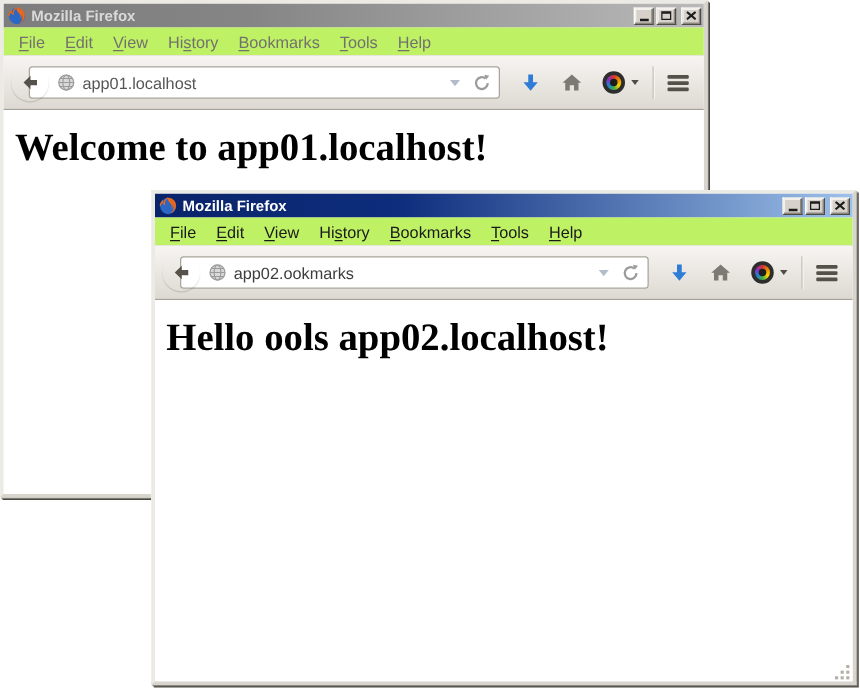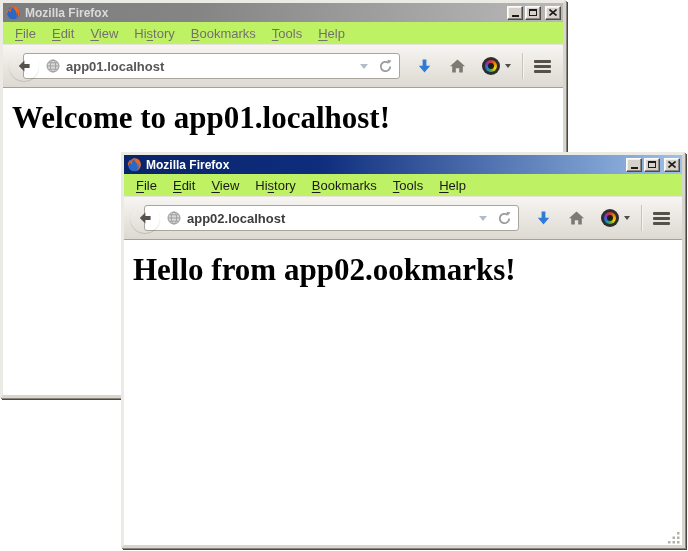--- a/index.html
+++ b/index.html
@@ -59,21 +59,21 @@
   .back-btn{
     width:30px;height:30px;border-radius:50%;flex:0 0 30px;z-index:2;
     background:linear-gradient(#ffffff,#e3e0da);
     border:1px solid #9f9a91;box-sizing:border-box;
     display:flex;align-items:center;justify-content:center;
     box-shadow:0 1px 1px rgba(0,0,0,.15);
   }
   .url-bar{
     flex:1 1 auto;height:26px;box-sizing:border-box;margin-left:-16px;
     background:#fff;border:1px solid #a9a59c;border-radius:3px;
-    display:flex;align-items:center;padding:0 6px 0 22px;gap:6px;font-weight:bold;
+    display:flex;align-items:center;padding:0 6px 0 22px;gap:6px;
   }
   .url-text{font-size:13px;color:#3d3d3d;flex:1 1 auto;white-space:nowrap;}
   #win1 .url-text{color:#565656;}
   .url-drop{width:0;height:0;border-left:4px solid transparent;border-right:4px solid transparent;border-top:5px solid #b3bdca;margin-right:4px;}
   .tb-gap{flex:0 0 16px;}
   .tb-sep{width:1px;height:26px;background:#c7c2ba;box-shadow:1px 0 0 #f6f4f0;margin:0 11px;}
   .icon-btn{display:flex;align-items:center;justify-content:center;background:none;border:none;padding:0;cursor:default;}
   .colorwheel{width:18px;height:18px;border-radius:50%;background:#2d2d2d;position:relative;flex:0 0 18px;}
   .colorwheel .ring{position:absolute;inset:3px;border-radius:50%;background:conic-gradient(#d63333,#e88a00,#ffd400,#3fae49,#1f7fd4,#8a2fbf,#d63333);}
   .colorwheel .hub{position:absolute;inset:6px;border-radius:50%;background:#1d1d1d;}
@@ -217,21 +217,21 @@
       </svg>
     </button>
     <div class="url-bar">
       <svg width="14" height="14" viewBox="0 0 14 14">
         <circle cx="7" cy="7" r="6" fill="#d9d9d9" stroke="#9b9b9b"></circle>
         <ellipse cx="7" cy="7" rx="2.7" ry="6" fill="none" stroke="#9b9b9b" stroke-width="0.9"></ellipse>
         <line x1="1" y1="7" x2="13" y2="7" stroke="#9b9b9b" stroke-width="0.9"></line>
         <line x1="2" y1="3.8" x2="12" y2="3.8" stroke="#9b9b9b" stroke-width="0.9"></line>
         <line x1="2" y1="10.2" x2="12" y2="10.2" stroke="#9b9b9b" stroke-width="0.9"></line>
       </svg>
-      <span class="url-text">app02.localhost</span>
+      <span class="url-text">app02.ookmarks</span>
       <span class="url-drop"></span>
       <button class="icon-btn">
         <svg width="15" height="15" viewBox="0 0 15 15">
           <path d="M12.2 7.5 A4.7 4.7 0 1 1 10.4 3.8" fill="none" stroke="#9b9b9b" stroke-width="1.8"></path>
           <path d="M9.4 0.8 L13.4 1.6 L10.8 4.8 Z" fill="#9b9b9b"></path>
         </svg>
       </button>
     </div>
     <span class="tb-gap"></span>
     <button class="icon-btn">
@@ -254,21 +254,21 @@
       <span class="drop-caret"></span>
     </button>
     <span class="tb-sep"></span>
     <button class="icon-btn hamburger" aria-label="menu">
       <span></span>
         <span></span>
         <span></span>
     </button>
   </div>
   <div class="content">
-    <h1>Hello from app02.ookmarks!</h1>
+    <h1>Hello ools app02.localhost!</h1>
     <svg class="resize-grip" width="13" height="13" viewBox="0 0 13 13">
       <rect x="9" y="1" width="2.5" height="2.5" fill="#b4b0a8"></rect>
       <rect x="9" y="5.5" width="2.5" height="2.5" fill="#b4b0a8"></rect>
       <rect x="4.5" y="5.5" width="2.5" height="2.5" fill="#b4b0a8"></rect>
       <rect x="9" y="10" width="2.5" height="2.5" fill="#b4b0a8"></rect>
       <rect x="4.5" y="10" width="2.5" height="2.5" fill="#b4b0a8"></rect>
       <rect x="0" y="10" width="2.5" height="2.5" fill="#b4b0a8"></rect>
     </svg>
   </div>
 </div>

